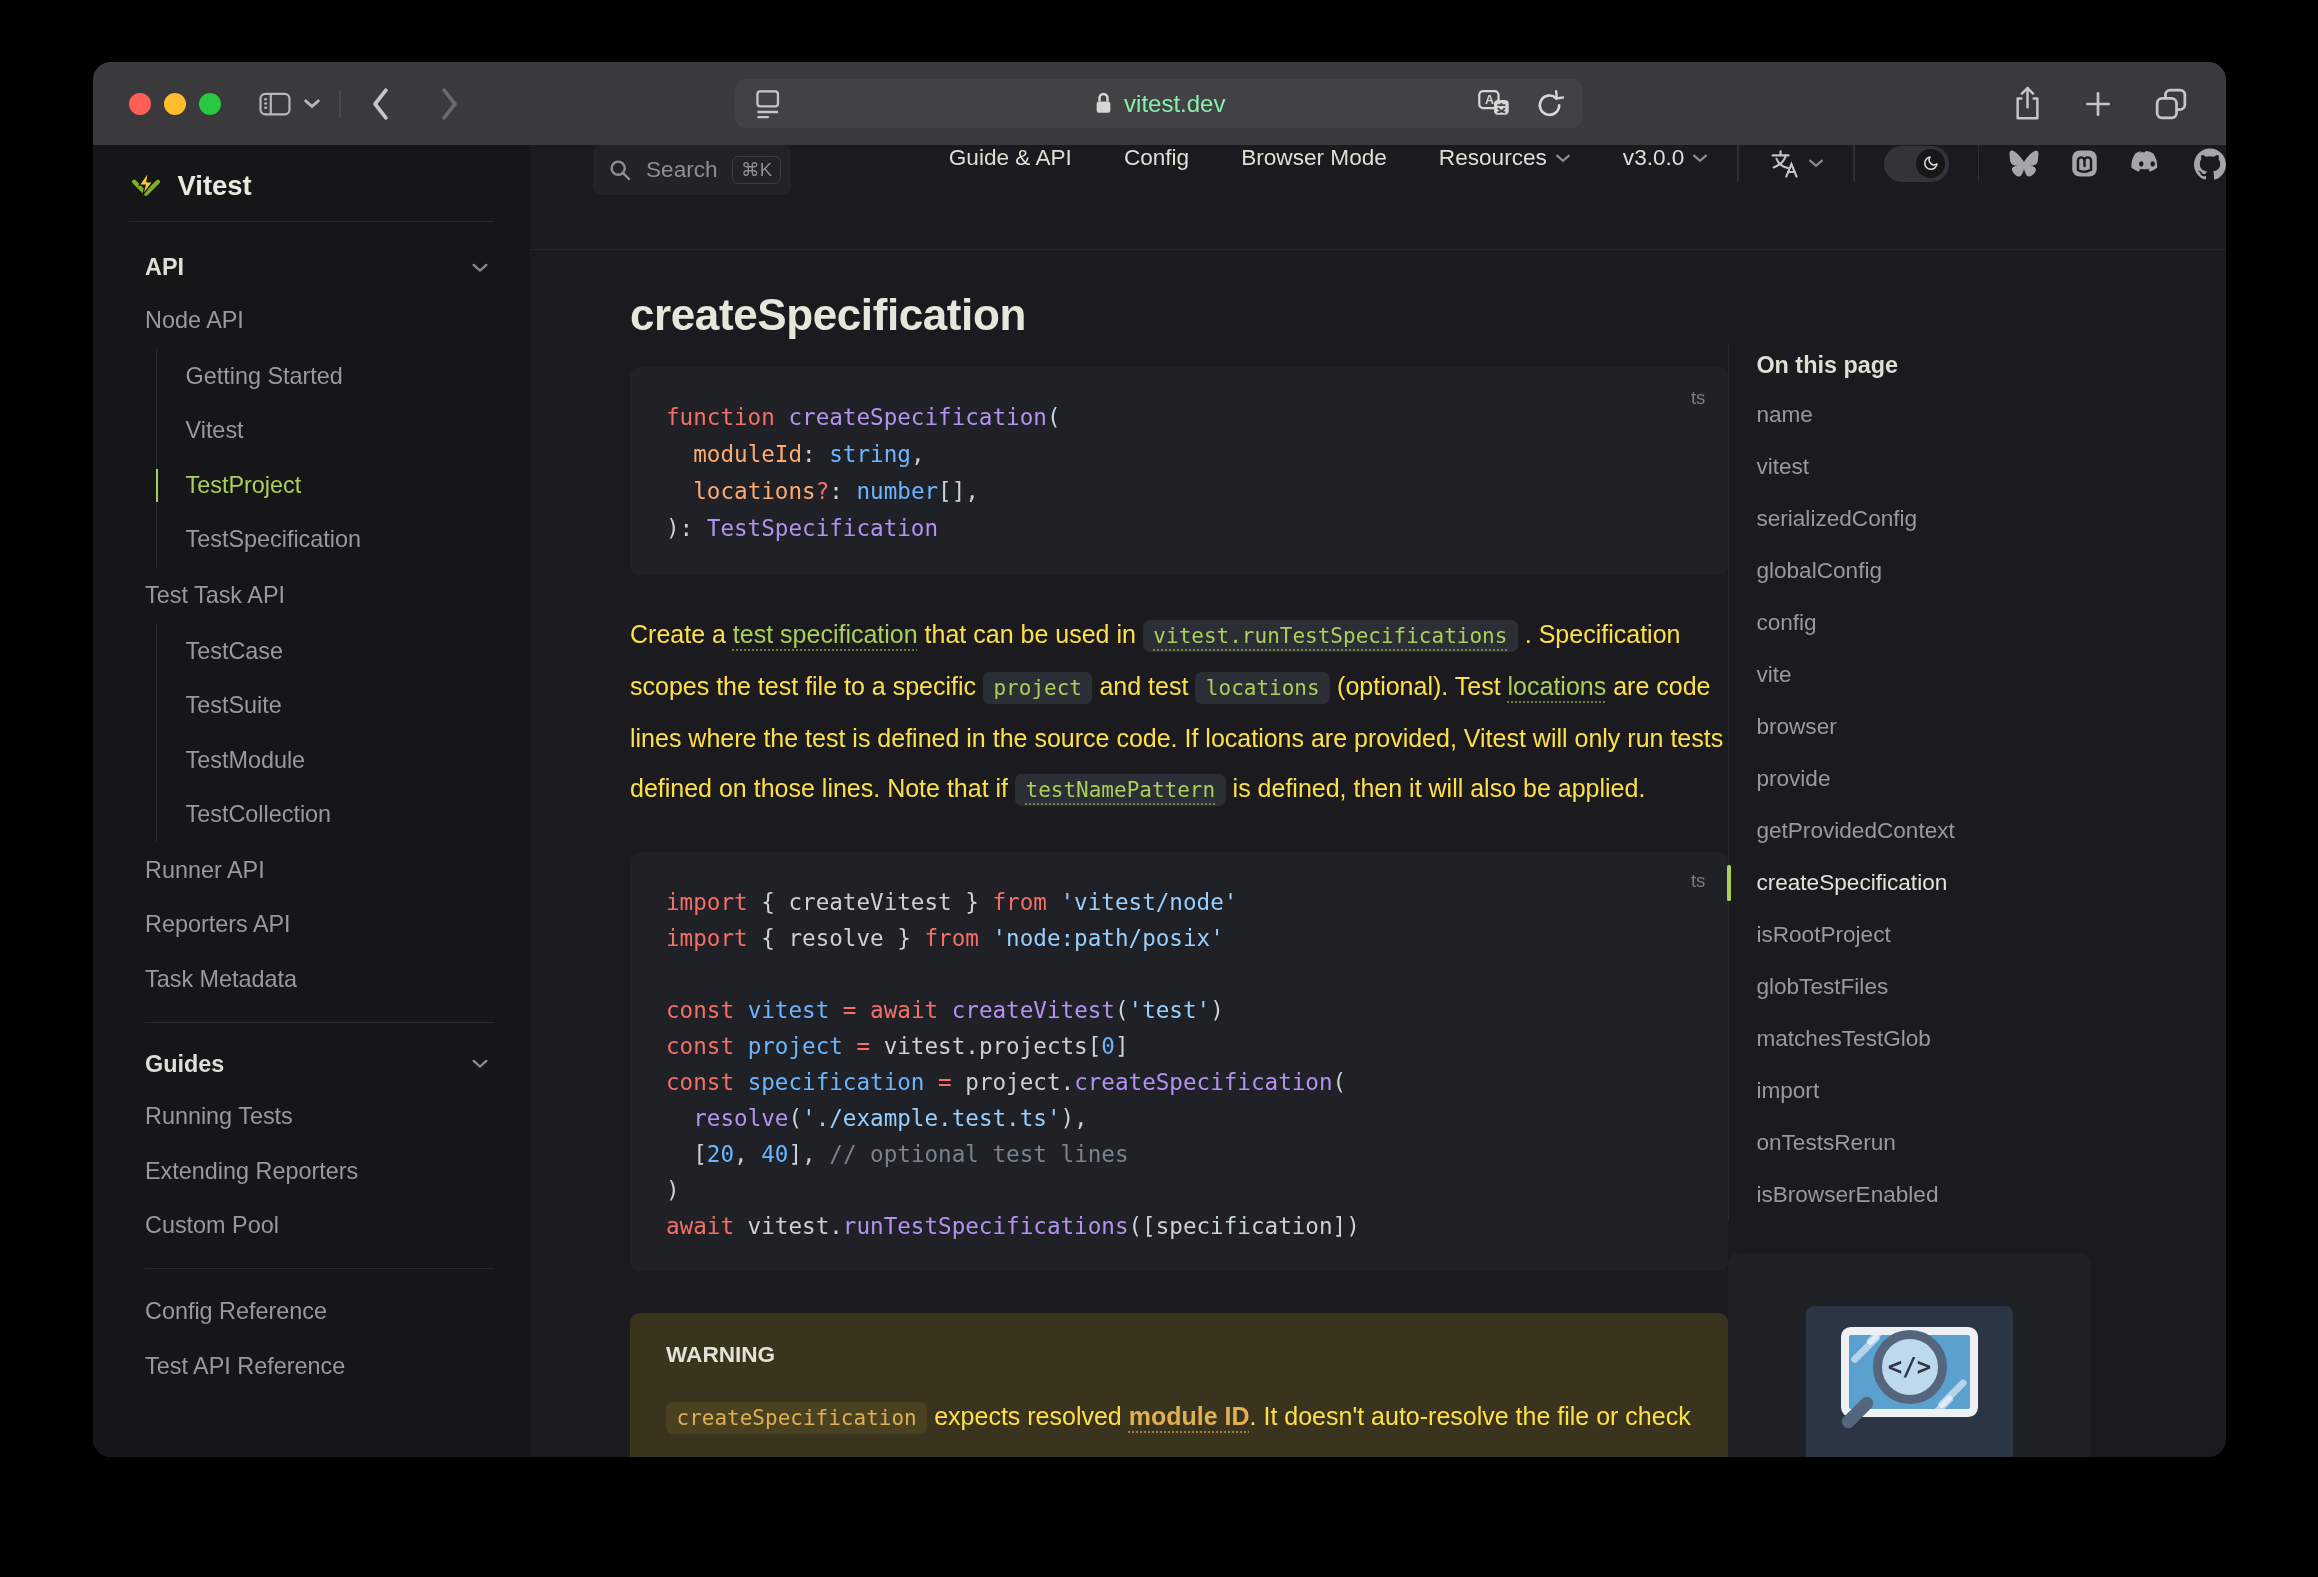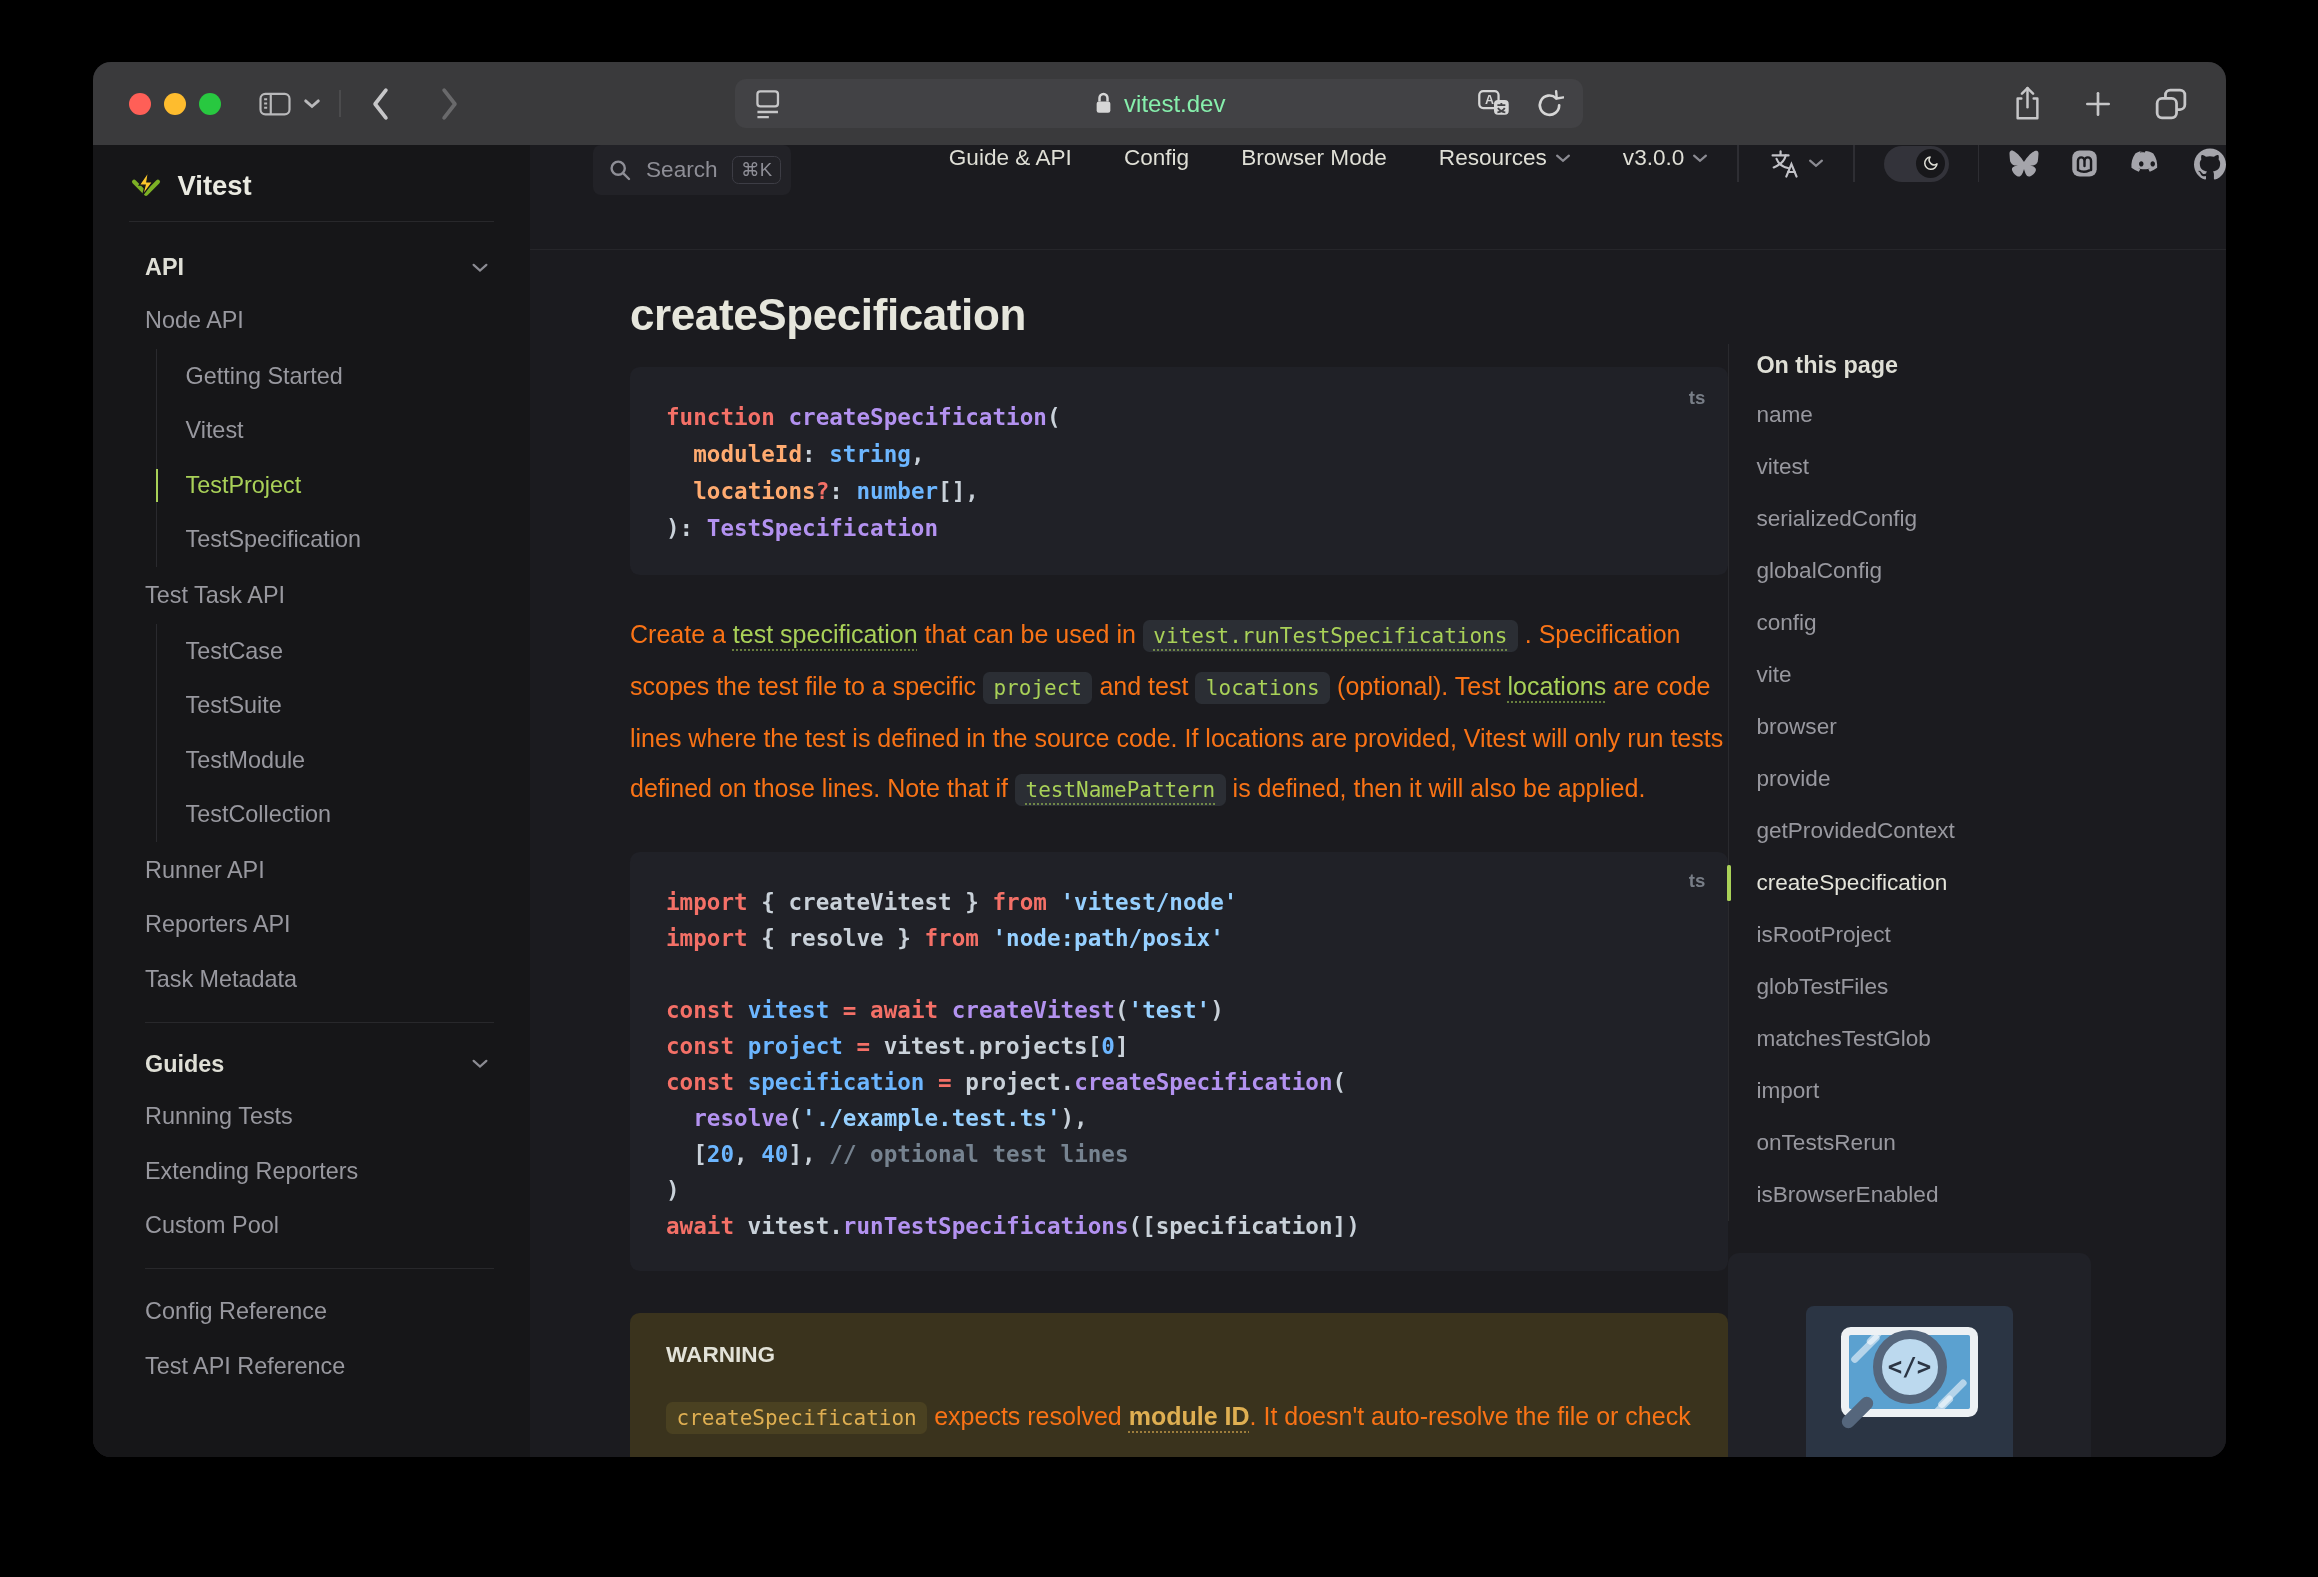--- a/index.html
+++ b/index.html
@@ -62,31 +62,31 @@
           display:flex; align-items:center; justify-content:center; }
   .socials { display:flex; gap:29px; align-items:center; }
 
   
   .page { flex:1; display:flex; overflow:hidden; }
   .doc { width:1098px; flex:none; margin-left:100px; }
   .page-title { margin-top:40px; font-size:44px; font-weight:600; letter-spacing:-0.4px; color:#e6e6dc; }
 
   .codeblock { position:relative; background:#202127; border-radius:9.7px; padding:32px 36px 27.4px;
                margin-top:27.4px; font-family:"DejaVu Sans Mono","Liberation Mono",monospace;
-               font-size:22.6px; line-height:37px;font-weight:bold; }
+               font-size:22.6px; line-height:37px; }
   .codeblock.compact { line-height:36px; margin-top:37px; }
   .code-lang { position:absolute; top:11.3px; right:22.6px; font-size:18.6px; color:#787e87;
                font-family:"Liberation Sans","DejaVu Sans",sans-serif; }
   .code-line { white-space:pre; }
   .tk-k { color:#f47067; } .tk-f { color:#b392f0; } .tk-p { color:#ffab70; }
   .tk-t,.tk-v,.tk-n { color:#6cb6ff; } .tk-s { color:#96d0ff; }
   .tk-w { color:#c9d1d9; } .tk-c { color:#768390; }
 
   .doc-para { margin-top:34px; font-size:25px; line-height:50px; color:#d9d9cf; }
-  .rt-t { color:#f97316; }
+  .rt-t { color:#fde047; }
   .rt-link { color:#a9d158; text-decoration:underline dotted; text-decoration-thickness:1.6px;
              text-underline-offset:7.3px; text-decoration-color:rgba(169,209,88,.55); cursor:pointer; }
   .rt-code,.rt-codelink { font-family:"DejaVu Sans Mono","Liberation Mono",monospace; font-size:21px;
              background:#2b2e34; border-radius:6.5px; padding:4px 10.5px; color:#a9d158; white-space:nowrap; }
   .rt-codelink { text-decoration:underline dotted; text-decoration-thickness:1.6px; text-underline-offset:6.5px;
              text-decoration-color:rgba(169,209,88,.55); cursor:pointer; }
 
   .warning { margin-top:42px; background:#3a331d; border-radius:9.7px; padding:29px 36px 48px; }
   .warning-title { font-size:22.6px; font-weight:700; color:#e2e2d8; }
   .warning-body { margin-top:22.6px; font-size:25px; line-height:50px; color:#d8d8ce; }

